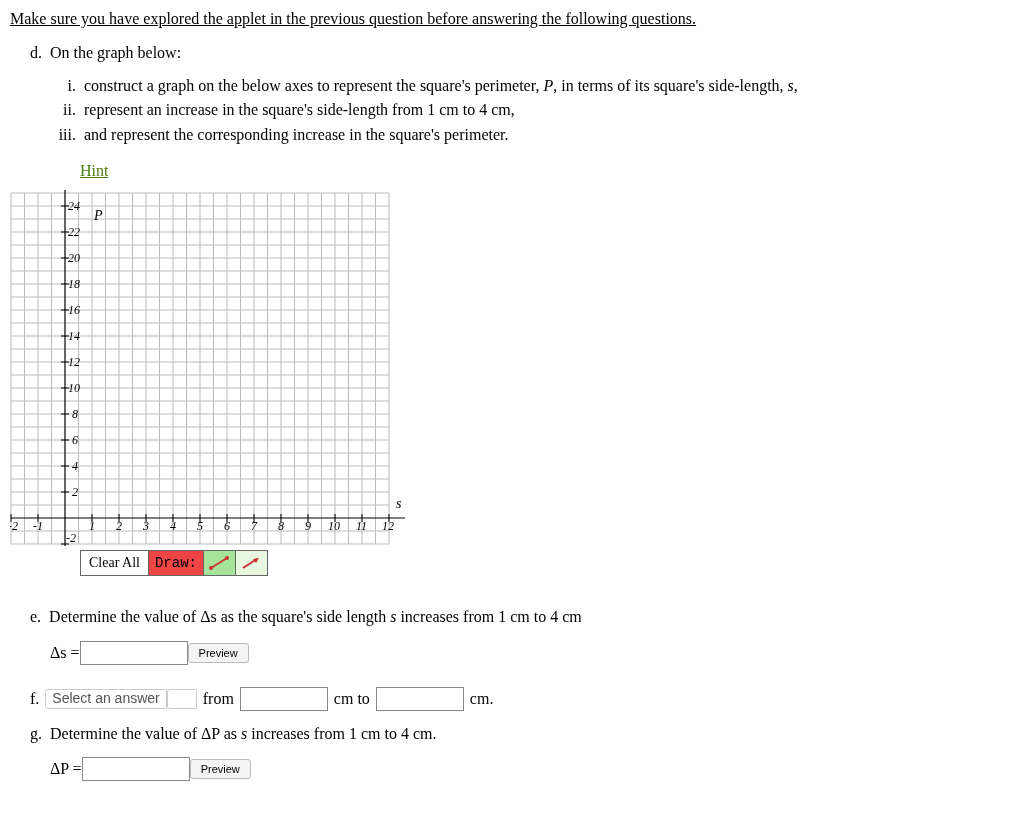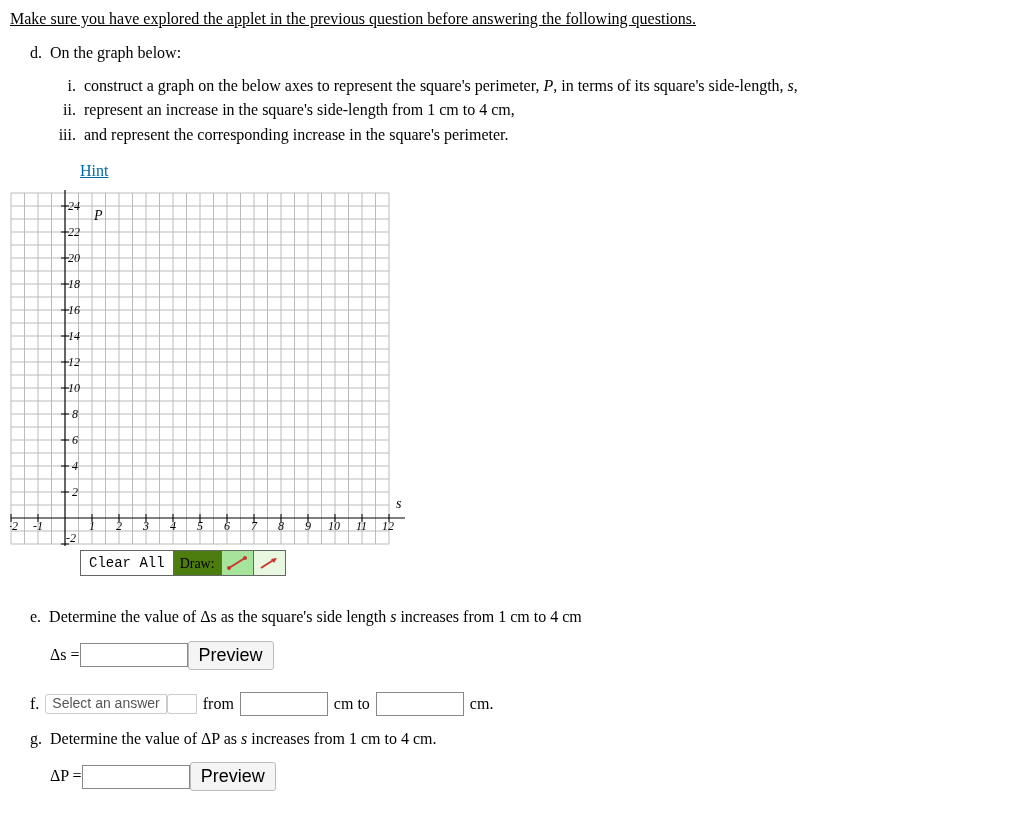--- a/index.html
+++ b/index.html
@@ -20,51 +20,51 @@
     gap: 8px;
     margin-bottom: 2px;
   }
   .sub-list .num { min-width: 26px; text-align: right; }
   .italic { font-style: italic; }
   .hint {
     margin-left: 70px;
     margin-top: 14px;
     margin-bottom: 6px;
   }
-  .hint a { color: #0369a1; text-decoration: underline; cursor: pointer; }
+  .hint a { color: #4d7c0f; text-decoration: underline; cursor: pointer; }
   .graph-wrap {
   }
   svg.graph { display: block; }
   .toolbar {
     margin-left: 70px;
     display: flex;
     align-items: center;
     gap: 0;
     margin-top: 2px;
   }
   .btn-clear {
-    font-family: Liberation Mono, monospace;
+    font-family: Liberation Serif, serif;
     font-size: 14px;
     background: #fff;
     border: 1px solid #666;
     padding: 3px 8px;
     height: 26px;
     cursor: pointer;
   }
   .draw-label {
-    font-family: Liberation Serif, serif;
+    font-family: Liberation Mono, monospace;
     font-size: 14px;
     border: 1px solid #666;
     border-left: none;
     padding: 0 6px;
     height: 26px;
     box-sizing: border-box;
     display: inline-flex;
     align-items: center;
-    background:#4d7c0f;
+    background:#ef4444;
   }
   .tool {
     width: 32px;
     height: 26px;
     border: 1px solid #666;
     border-left: none;
     box-sizing: border-box;
     display: inline-flex;
     align-items: center;
     justify-content: center;
@@ -91,21 +91,21 @@
     height: 20px;
     width: 100px;
     border: 1px solid #888;
     font-family: inherit;
     font-size: 13px;
     padding: 1px 3px;
   }
   .text-input.sm { width: 80px; }
   .preview-btn {
     font-family: Arial, sans-serif;
-    font-size: 18px;
+    font-size: 11px;
     background: #f4f4f4;
     border: 1px solid #bbb;
     border-radius: 3px;
     padding: 3px 10px;
     cursor: pointer;
   }
   .inline-question {
     margin-left: 20px;
     margin-top: 22px;
     margin-bottom: 12px;

